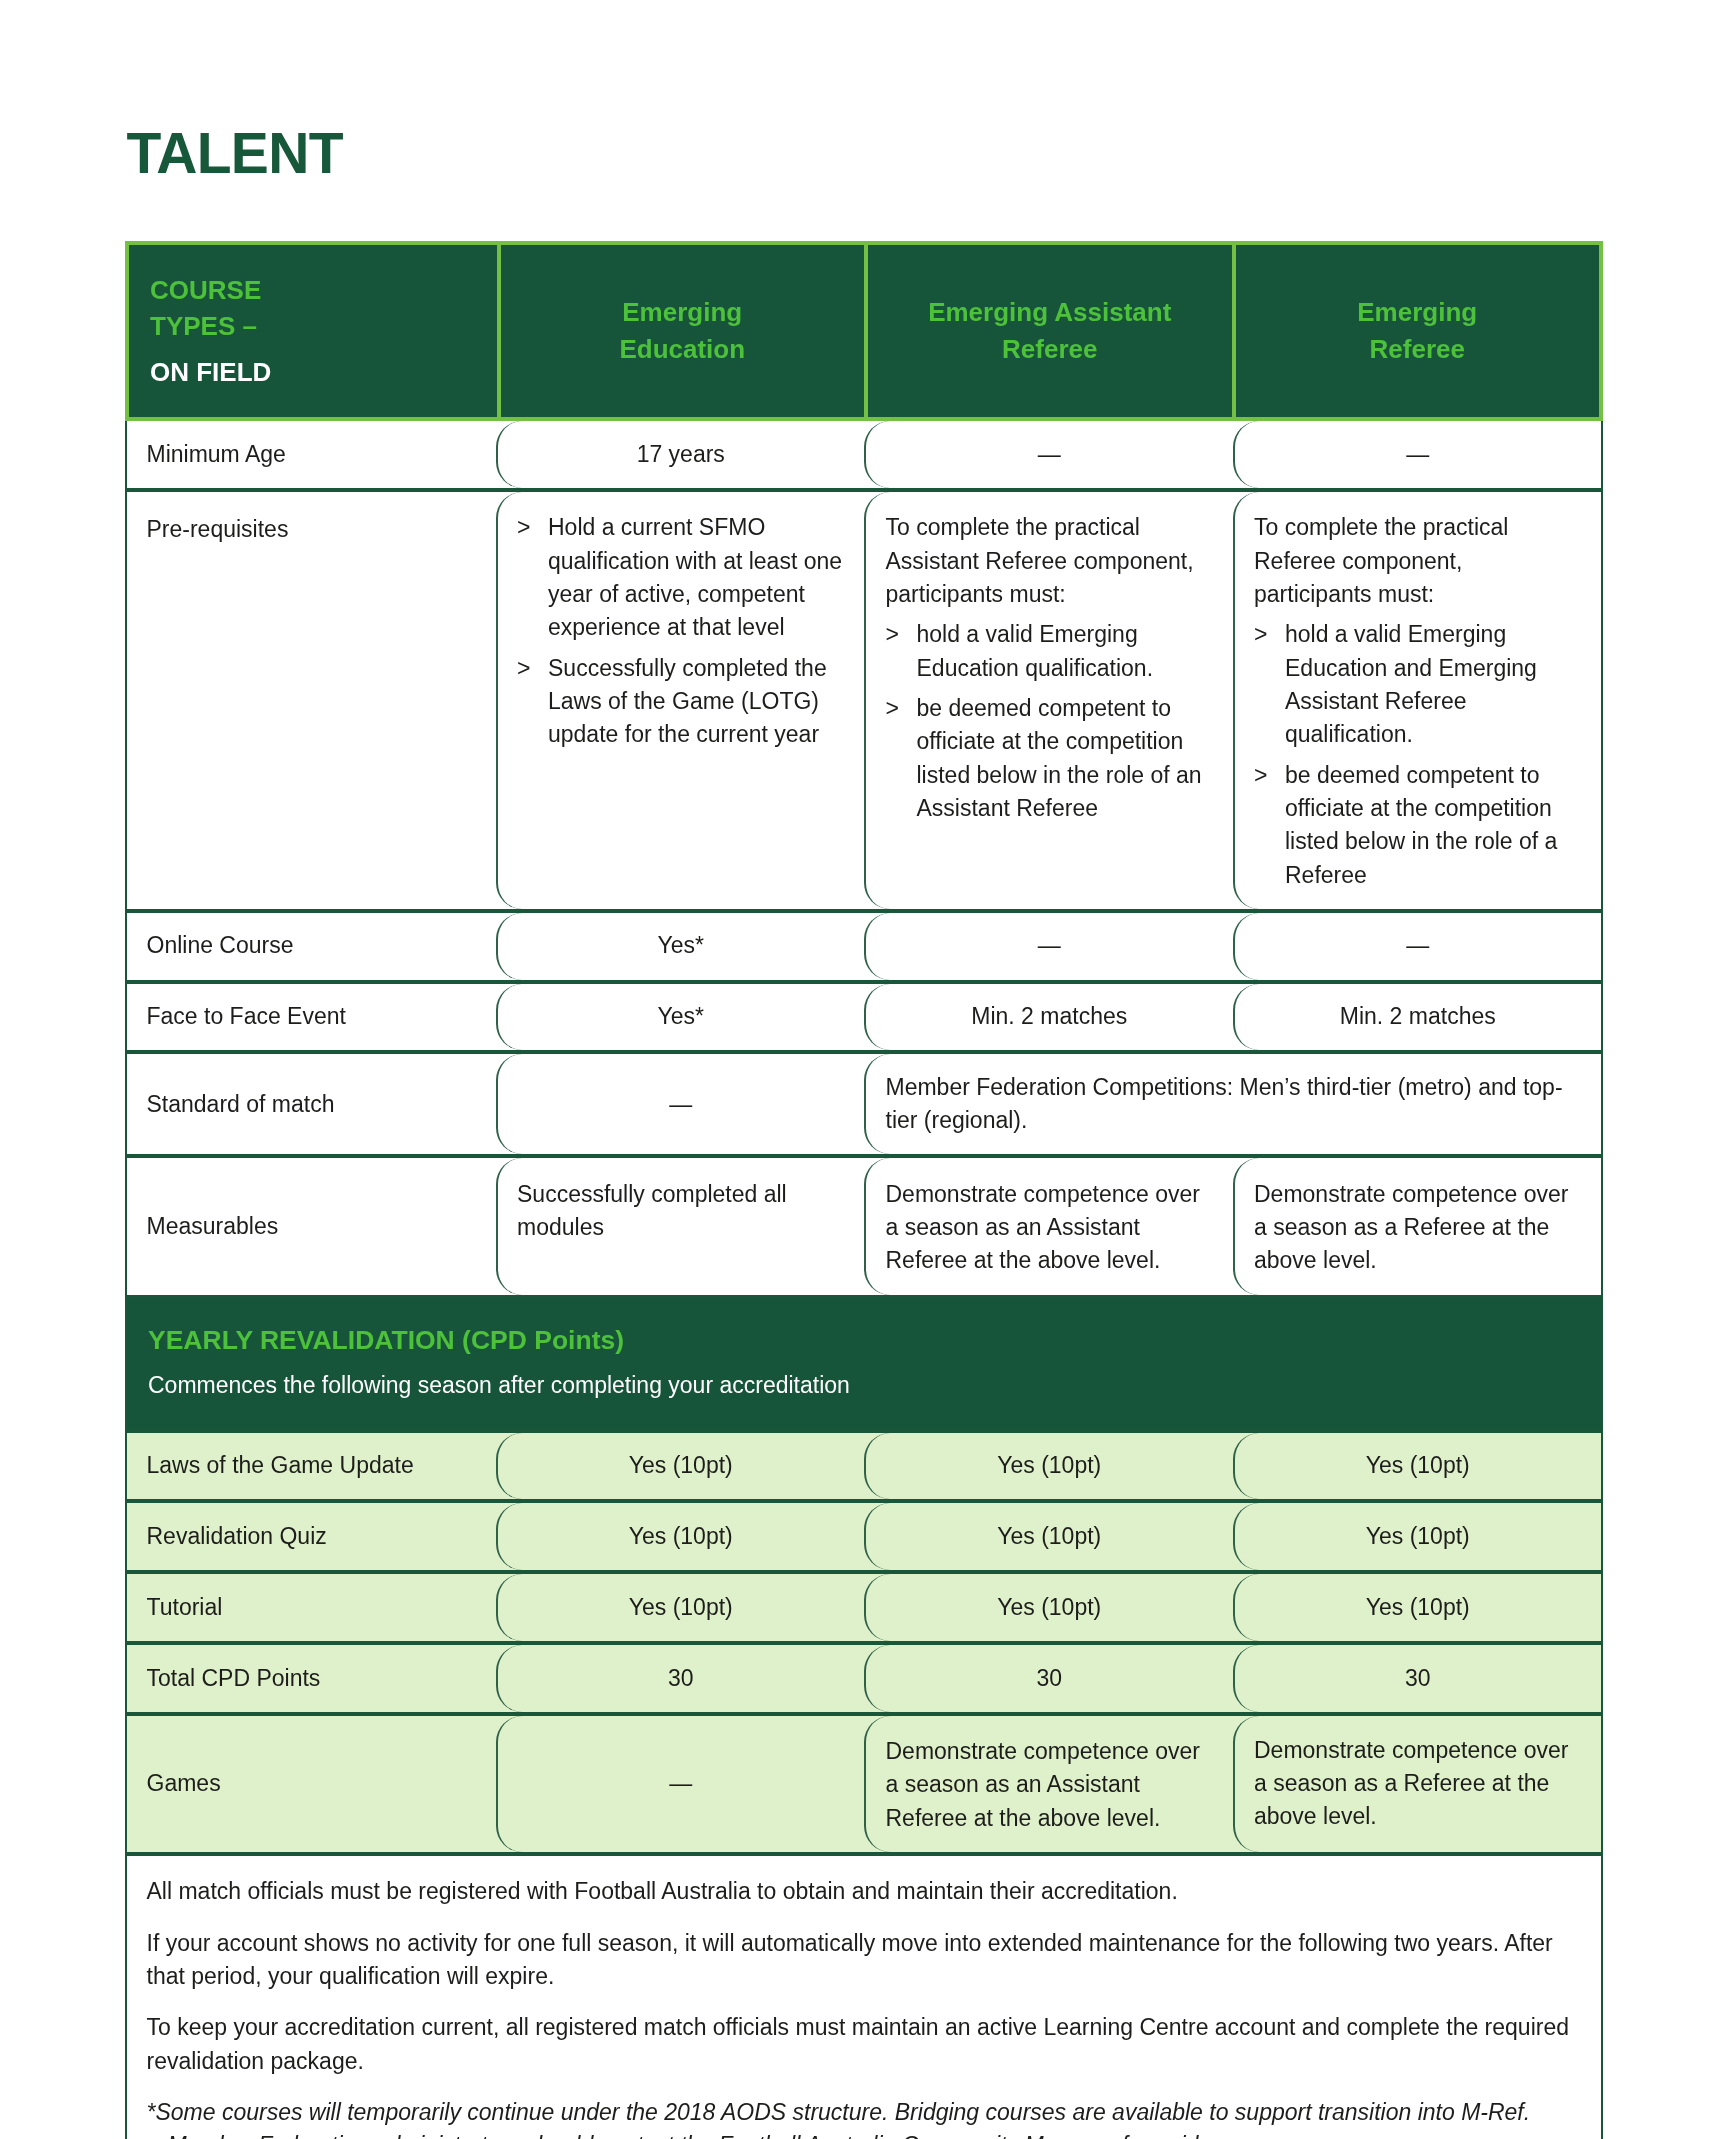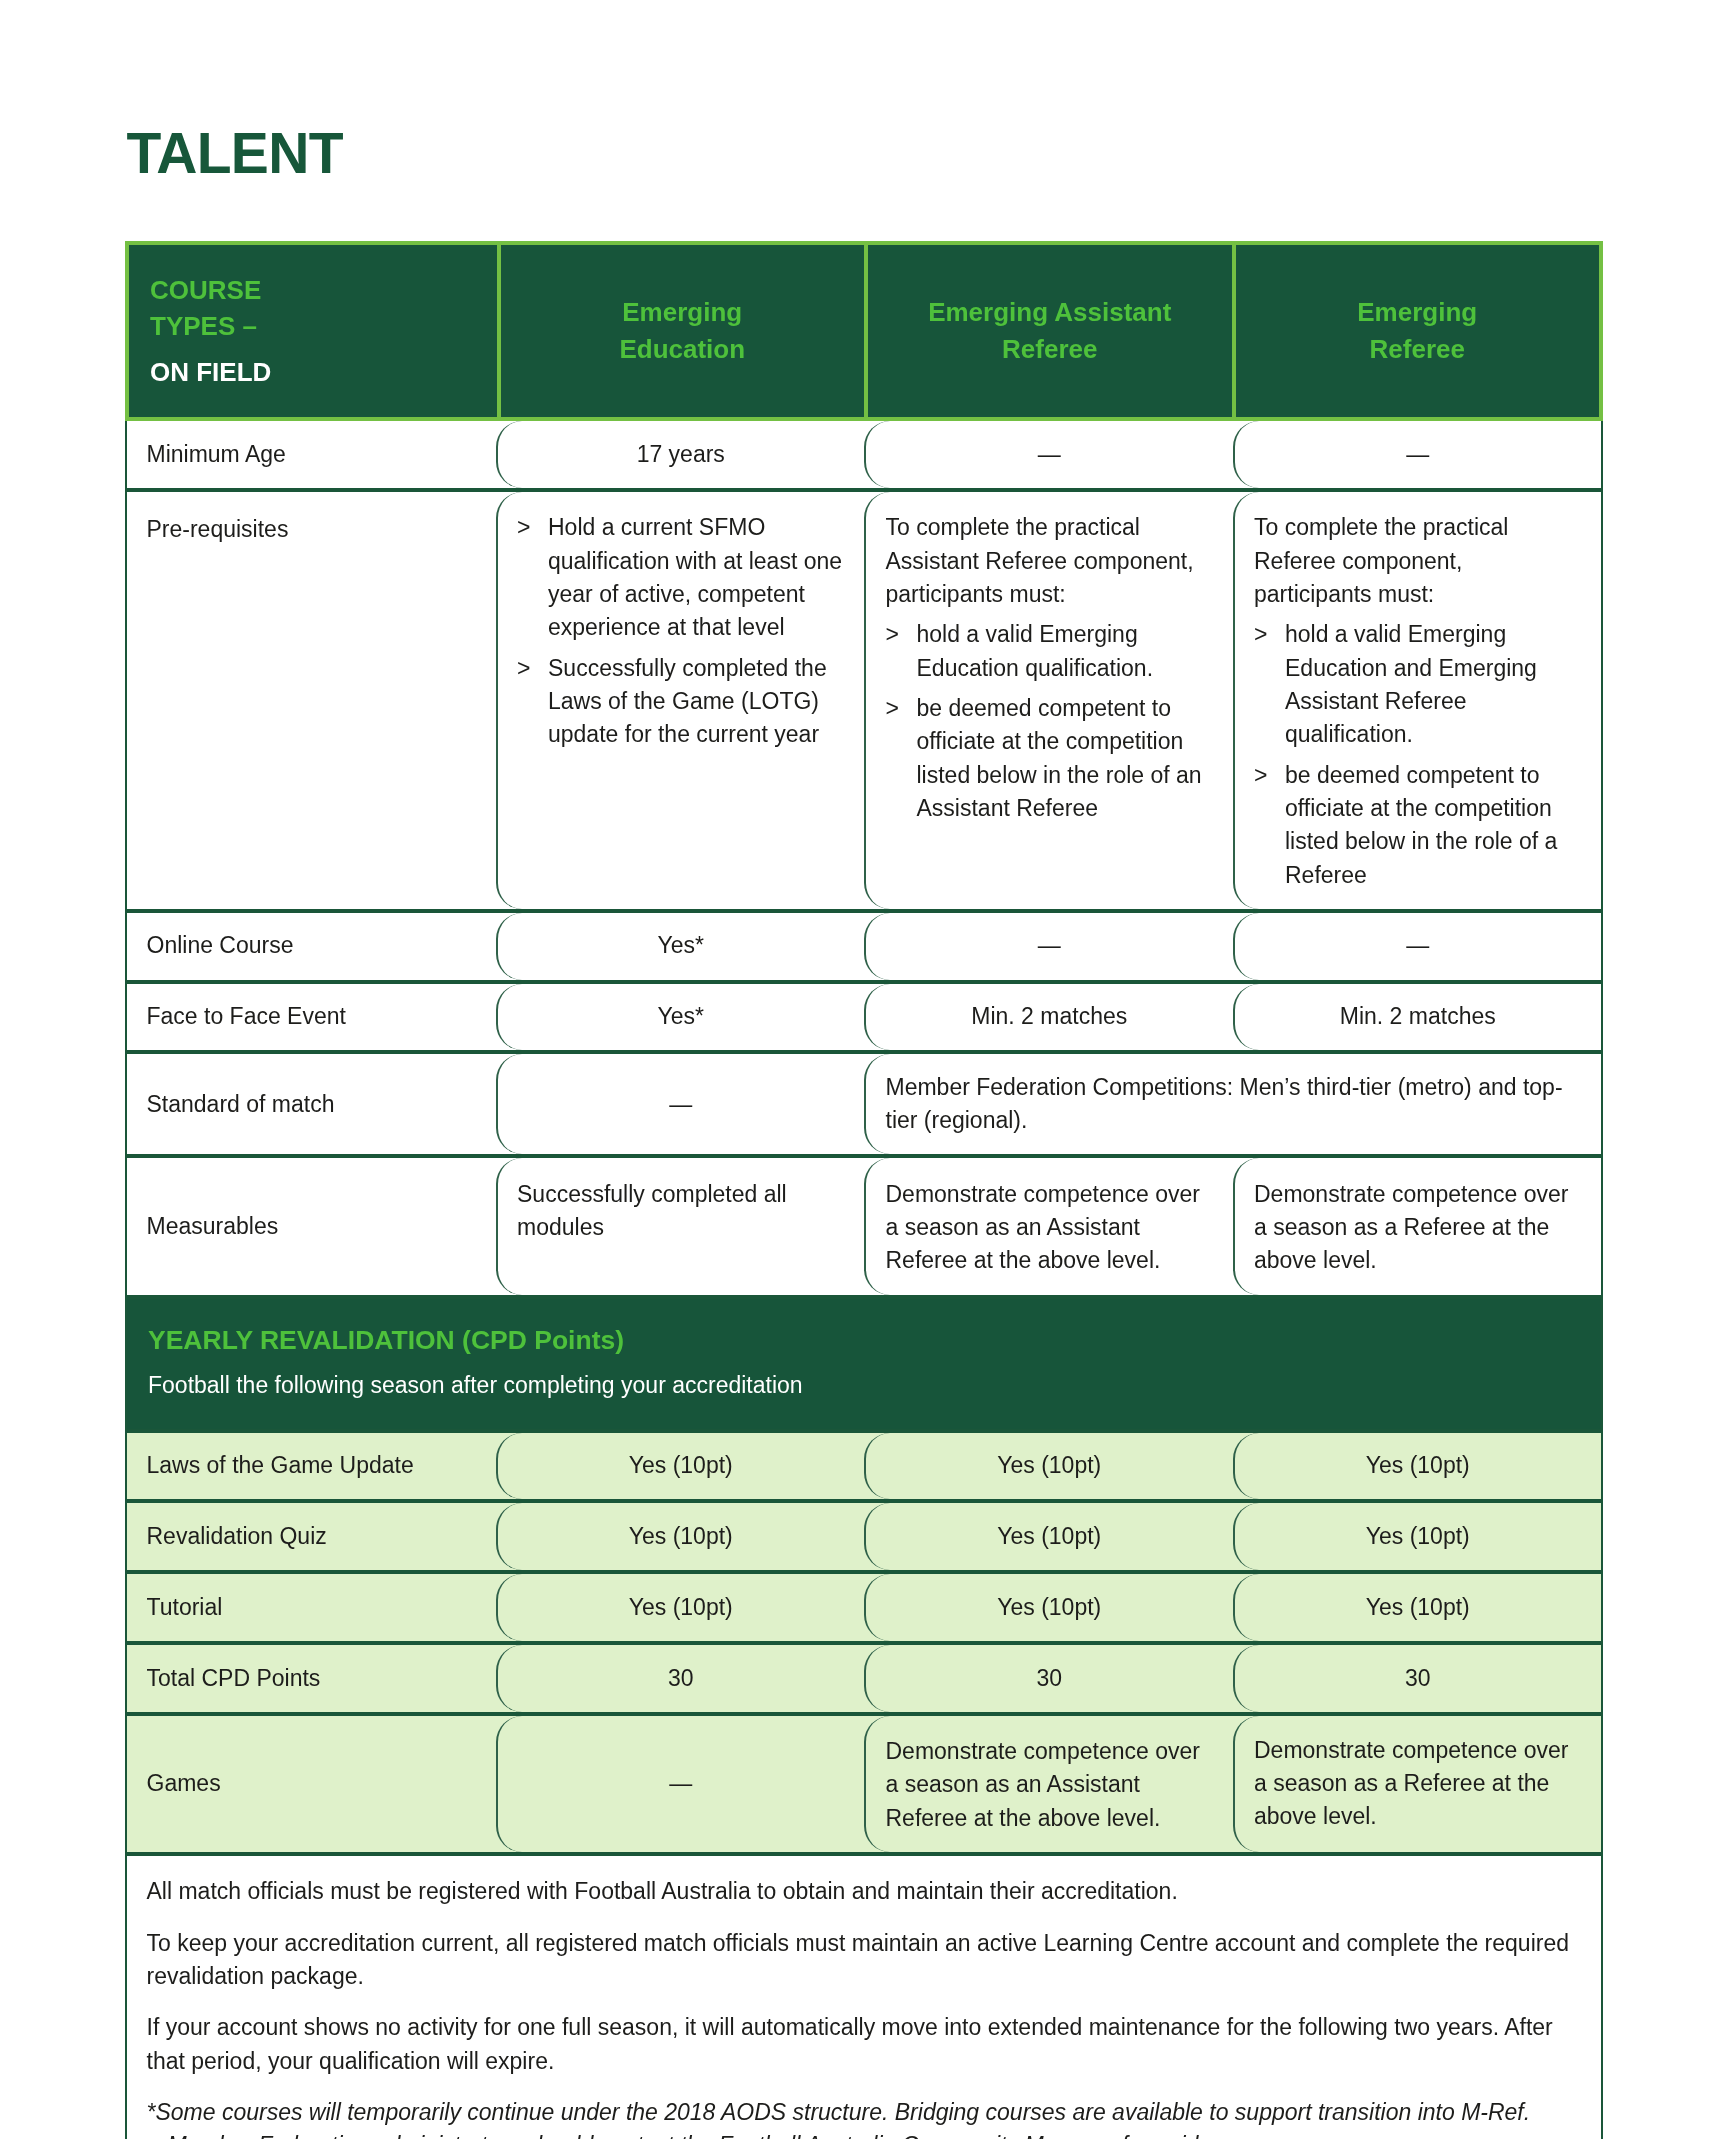--- a/index.html
+++ b/index.html
@@ -166,21 +166,21 @@
 
       <div class="trow">
         <div class="cell label">Measurables</div>
         <div class="cell content">Successfully completed all modules</div>
         <div class="cell content">Demonstrate competence over a season as an Assistant Referee at the above level.</div>
         <div class="cell content">Demonstrate competence over a season as a Referee at the above level.</div>
       </div>
 
       <div class="banner">
         <div class="btitle">YEARLY REVALIDATION (CPD Points)</div>
-        <div class="bsub">Football the following season after completing your accreditation</div>
+        <div class="bsub">Commences the following season after completing your accreditation</div>
       </div>
 
       <div class="trow light">
         <div class="cell label">Laws of the Game Update</div>
         <div class="cell center">Yes (10pt)</div>
         <div class="cell center">Yes (10pt)</div>
         <div class="cell center">Yes (10pt)</div>
       </div>
 
       <div class="trow light">
@@ -206,21 +206,21 @@
 
       <div class="trow light">
         <div class="cell label">Games</div>
         <div class="cell center">—</div>
         <div class="cell content">Demonstrate competence over a season as an Assistant Referee at the above level.</div>
         <div class="cell leftmid">Demonstrate competence over a season as a Referee at the above level.</div>
       </div>
 
       <div class="tfoot">
         <p>All match officials must be registered with Football Australia to obtain and maintain their accreditation.</p>
+        <p>If your account shows no activity for one full season, it will automatically move into extended maintenance for the following two years. After that period, your qualification will expire.</p>
         <p>To keep your accreditation current, all registered match officials must maintain an active Learning Centre account and complete the required revalidation package.</p>
-        <p>If your account shows no activity for one full season, it will automatically move into extended maintenance for the following two years. After that period, your qualification will expire.</p>
         <p class="note">*Some courses will temporarily continue under the 2018 AODS structure. Bridging courses are available to support transition into M-Ref. Member Federation administrators should contact the Football Australia Community Manager for guidance.</p>
       </div>
 
     </div>
   </div>
 </div>
 
 
 </body></html>

